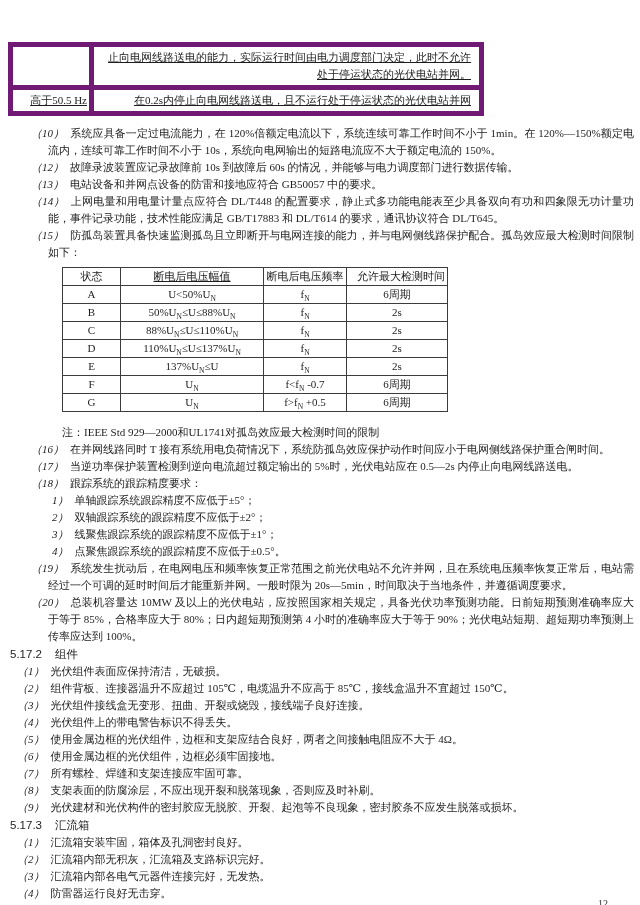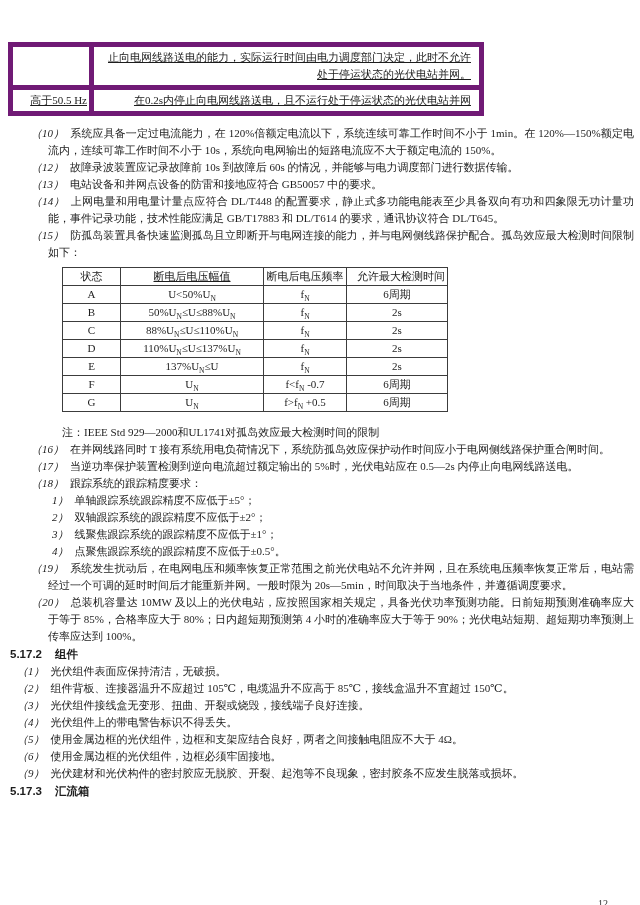--- a/index.html
+++ b/index.html
@@ -23,21 +23,21 @@
   .sec-item { padding-left:64px; text-indent:-47px; }
   .num { margin-right:6px;font-style:italic; }
   .note { padding-left:62px; }
   
   .island-table { margin:6px 0 12px 62px; table-layout:fixed; }
   .island-table td { border:1px solid #3c3c3c; text-align:center; vertical-align:middle; height:17px; padding:0 2px; }
   .island-table .w1 { width:53px; } .island-table .w2 { width:138px;text-decoration:underline; }
   .island-table .w3 { width:78px; } .island-table .w4 { width:96px;text-align:right; }
   sub { font-size:7.5px; line-height:0; }
   
-  .heading { font-family:"Liberation Sans","DejaVu Sans",sans-serif; font-weight:bold;
+  .heading { font-family:"Liberation Sans","DejaVu Sans",sans-serif; font-weight:normal;
              font-size:11.5px; padding-left:10px; margin-top:1px; }
   .heading .htitle { margin-left:13px; }
   .page-num { position:absolute; top:871px; right:32px; font-size:10px; color:#333;margin-top:24px; }
 </style>
 </head>
 <body>
 
 <div class="page">
 
   <table class="top-table">
@@ -129,20 +129,28 @@
   </div>
 
   <p class="heading"><span>5.17.2</span><span class="htitle">组件</span></p>
   <div>
     <p class="sec-item"><span class="num">（1）</span><span>光伏组件表面应保持清洁，无破损。</span></p>
     <p class="sec-item"><span class="num">（2）</span><span>组件背板、连接器温升不应超过 105℃，电缆温升不应高于 85℃，接线盒温升不宜超过 150℃。</span></p>
     <p class="sec-item"><span class="num">（3）</span><span>光伏组件接线盒无变形、扭曲、开裂或烧毁，接线端子良好连接。</span></p>
     <p class="sec-item"><span class="num">（4）</span><span>光伏组件上的带电警告标识不得丢失。</span></p>
     <p class="sec-item"><span class="num">（5）</span><span>使用金属边框的光伏组件，边框和支架应结合良好，两者之间接触电阻应不大于 4Ω。</span></p>
     <p class="sec-item"><span class="num">（6）</span><span>使用金属边框的光伏组件，边框必须牢固接地。</span></p>
+    <p class="sec-item"><span class="num">（7）</span><span>所有螺栓、焊缝和支架连接应牢固可靠。</span></p>
+    <p class="sec-item"><span class="num">（8）</span><span>支架表面的防腐涂层，不应出现开裂和脱落现象，否则应及时补刷。</span></p>
     <p class="sec-item"><span class="num">（9）</span><span>光伏建材和光伏构件的密封胶应无脱胶、开裂、起泡等不良现象，密封胶条不应发生脱落或损坏。</span></p>
   </div>
 
   <p class="heading"><span>5.17.3</span><span class="htitle">汇流箱</span></p>
+  <div>
+    <p class="sec-item"><span class="num">（1）</span><span>汇流箱安装牢固，箱体及孔洞密封良好。</span></p>
+    <p class="sec-item"><span class="num">（2）</span><span>汇流箱内部无积灰，汇流箱及支路标识完好。</span></p>
+    <p class="sec-item"><span class="num">（3）</span><span>汇流箱内部各电气元器件连接完好，无发热。</span></p>
+    <p class="sec-item"><span class="num">（4）</span><span>防雷器运行良好无击穿。</span></p>
+  </div>
 
   <div class="page-num">12</div>
 
 </div>
 
 </body></html>

